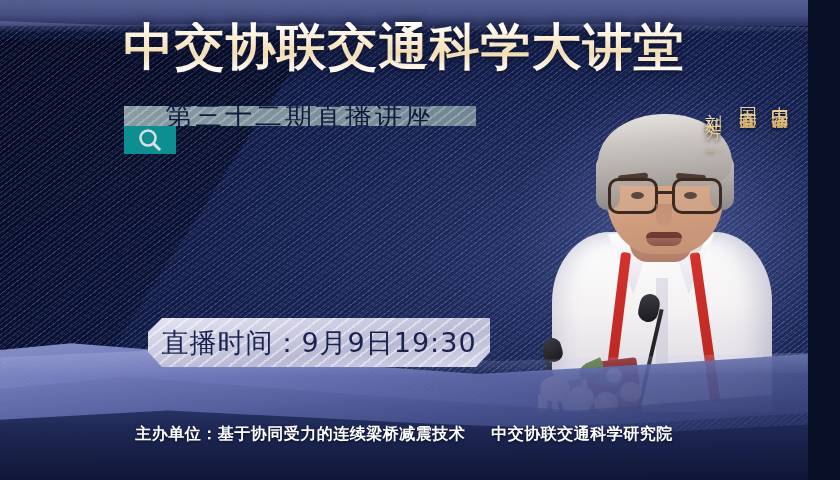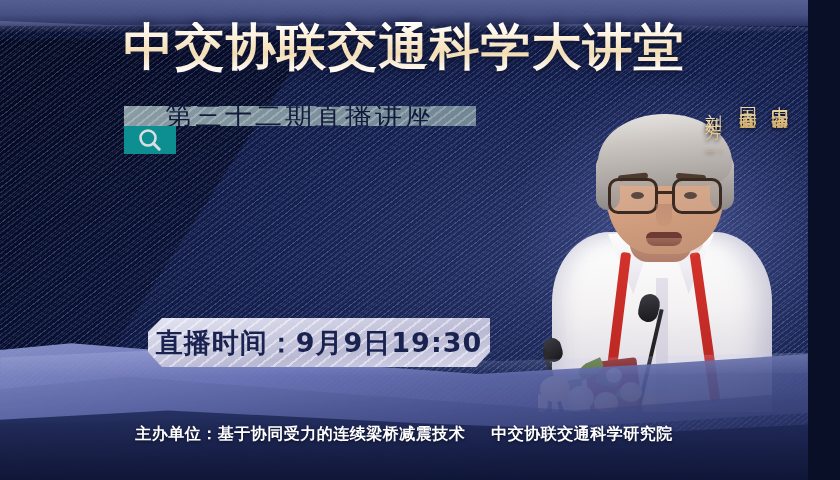--- a/index.html
+++ b/index.html
@@ -281,21 +281,21 @@
   }
   .time-badge:before{
     content:"";position:absolute;inset:0;
     background-image:repeating-linear-gradient(-38deg,
       rgba(255,255,255,0) 0px,rgba(255,255,255,0) 7px,
       rgba(255,255,255,.45) 7px,rgba(255,255,255,.45) 9px);
   }
   .time-text{
     position:relative;z-index:2;
     font-family:"DejaVu Sans","Liberation Sans",sans-serif;
-    font-size:27px;font-weight:700;color:#1a2350;letter-spacing:1px;
+    font-size:27px;font-weight:400;color:#1a2350;letter-spacing:1px;
     white-space:nowrap;
   }
 
   
   .vcol{
     position:absolute;
     writing-mode:vertical-rl;
     font-family:"DejaVu Sans","Liberation Sans",sans-serif;
     font-weight:500;
     letter-spacing:3px;

